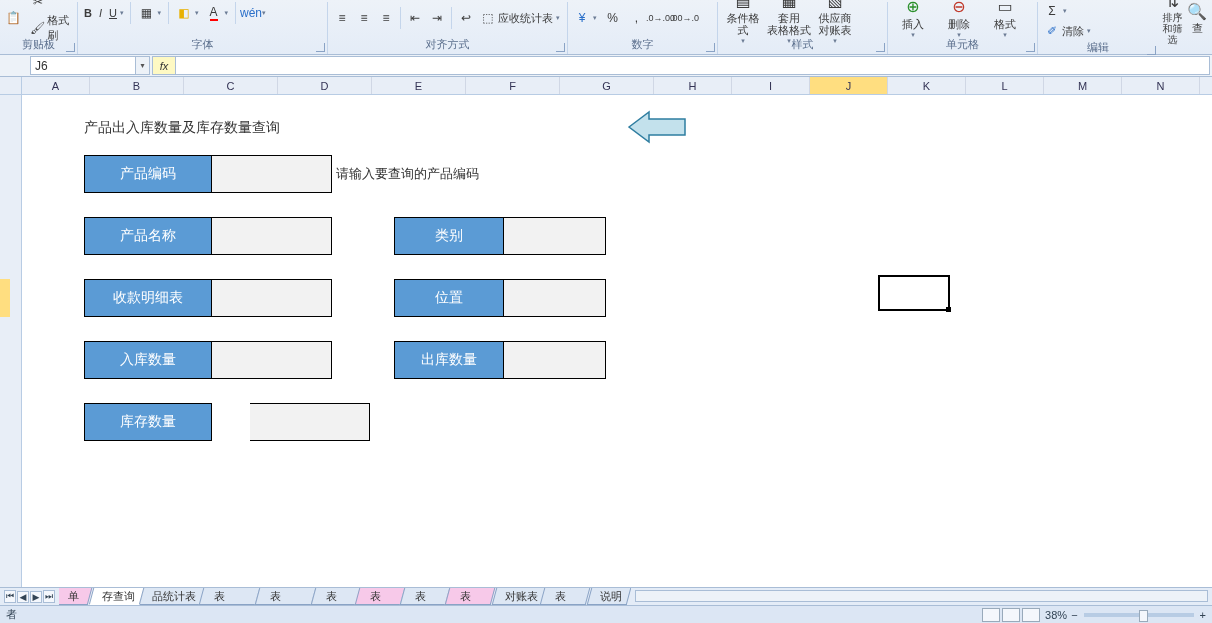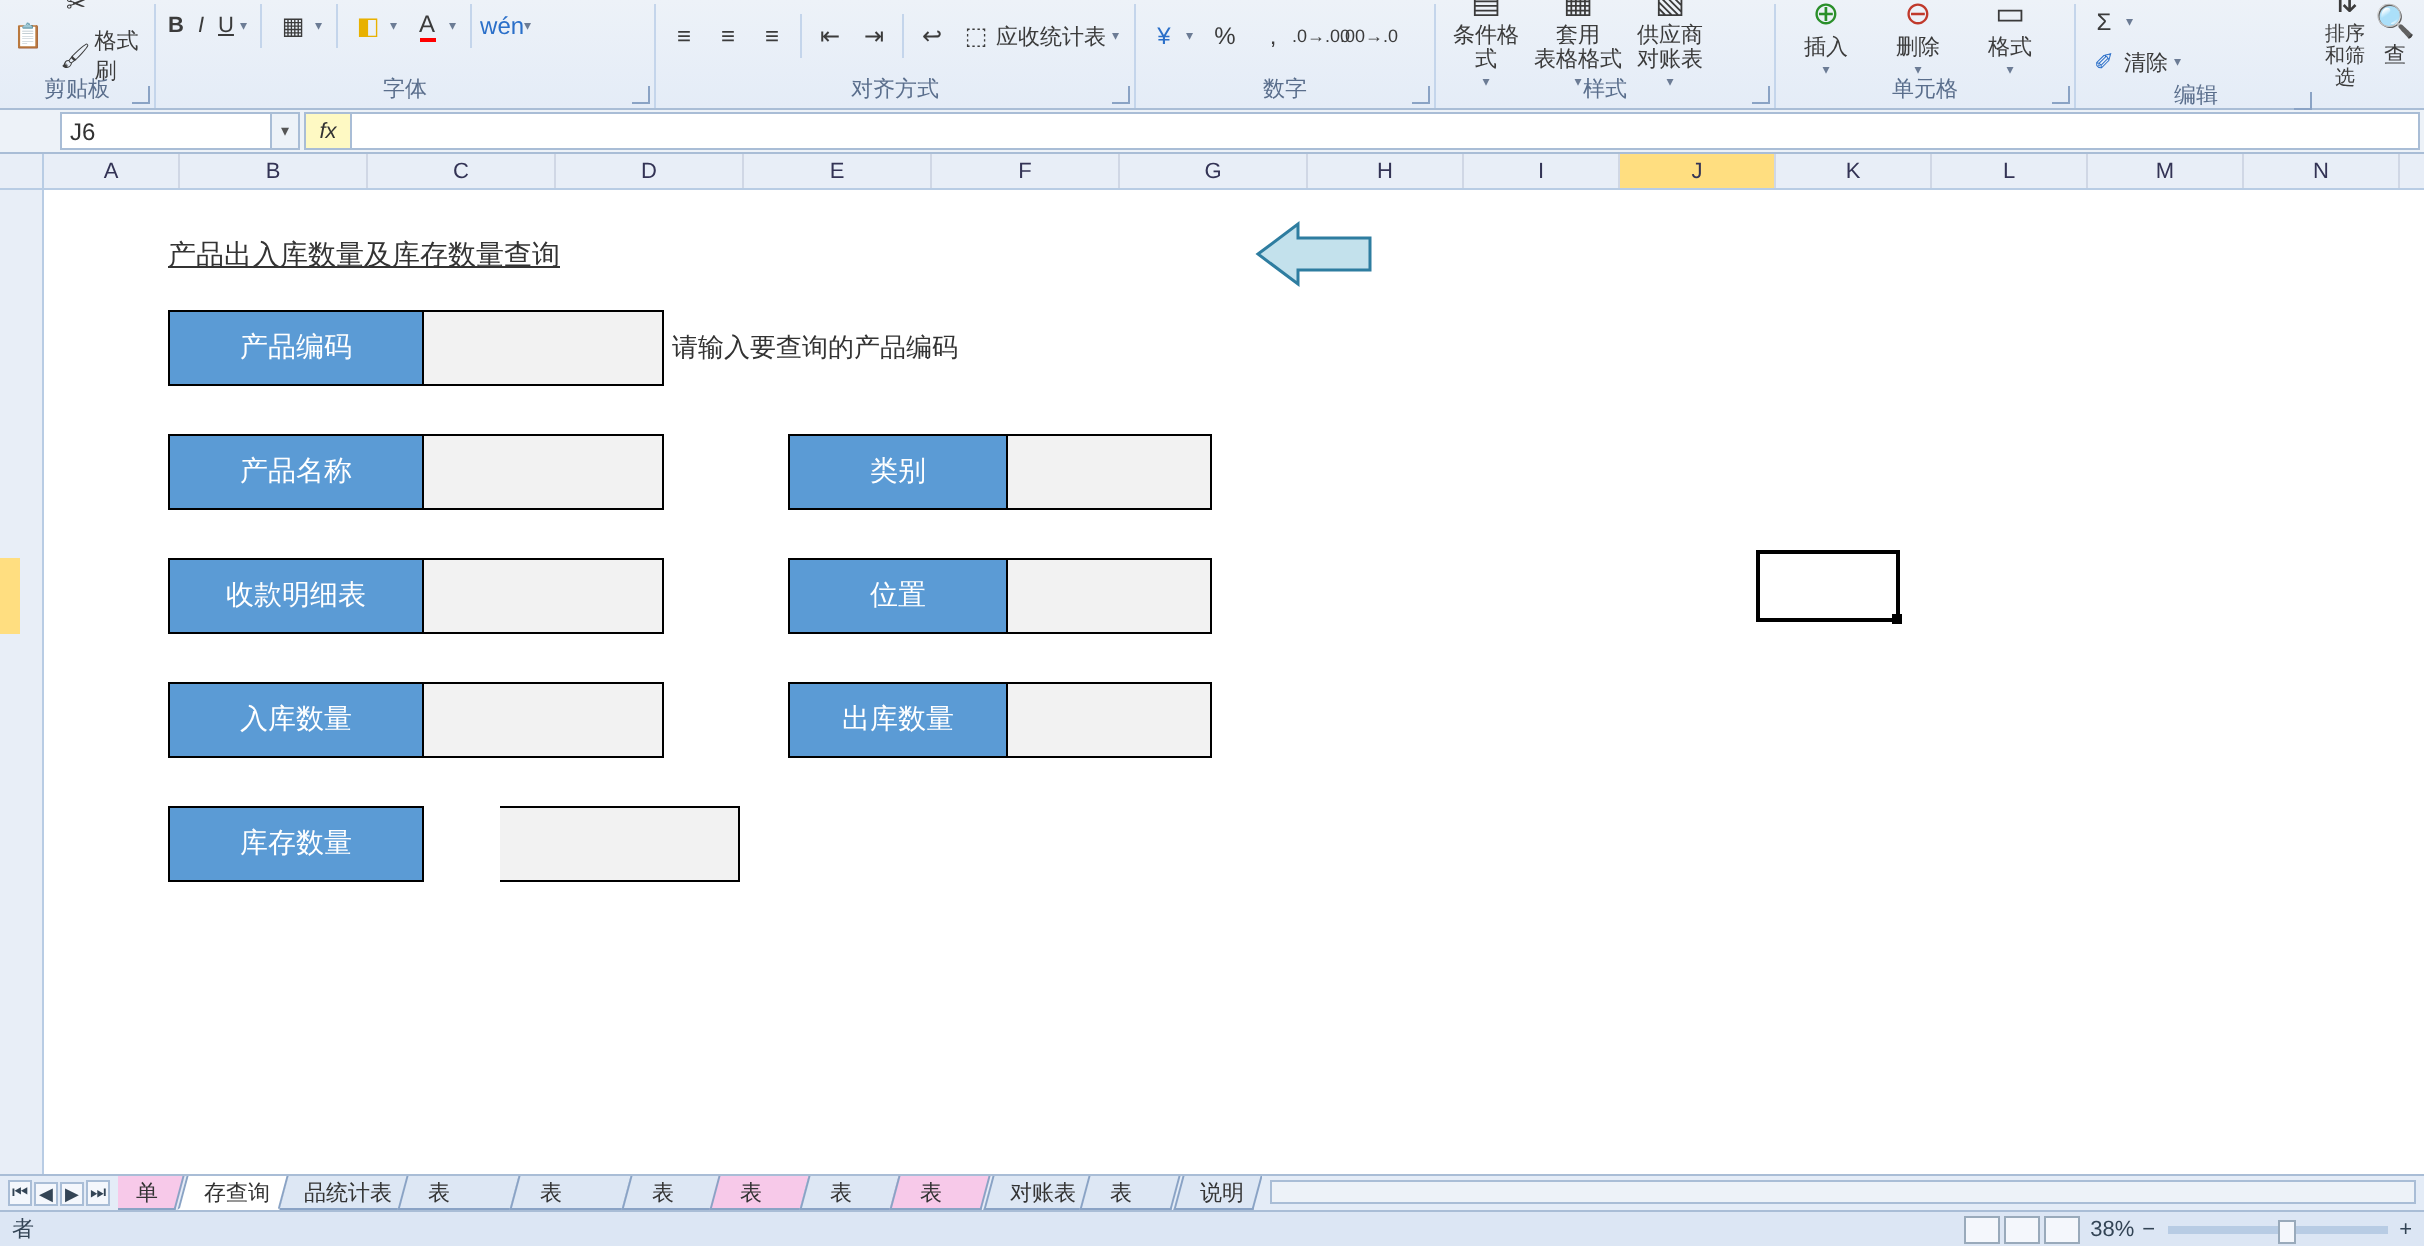--- a/index.html
+++ b/index.html
@@ -99,21 +99,21 @@
   .rowhdr-spacer { width:22px; border-right:1px solid #B8CCE4; background:#E8EEF7;}
   .colhdr { border-right:1px solid #D0D7E5; text-align:center; font-size:11px; color:#335; line-height:18px; background:#E8EEF7;}
   .colhdr.active { background:#FFDE80; }
   .sheet {
     display:flex; height:calc(100% - 18px);
   }
   .rowhdrs { width:22px; background:#E8EEF7; border-right:1px solid #B8CCE4;}
   .cells { flex:1; position:relative; background:#fff; }
 
   
-  .form-title { position:absolute; left:62px; top:24px; font-size:14px;text-decoration:underline; }
+  .form-title { position:absolute; left:62px; top:24px; font-size:14px; }
   .field {
     position:absolute; display:flex; height:38px;
   }
   .field .flabel {
     width:128px; background:#5B9BD5; color:#fff; border:1.5px solid #000;
     display:flex; align-items:center; justify-content:center; font-size:14px;
   }
   .field .finput {
     width:120px; border:1.5px solid #000; border-left:none; background:#F2F2F2;
   }

